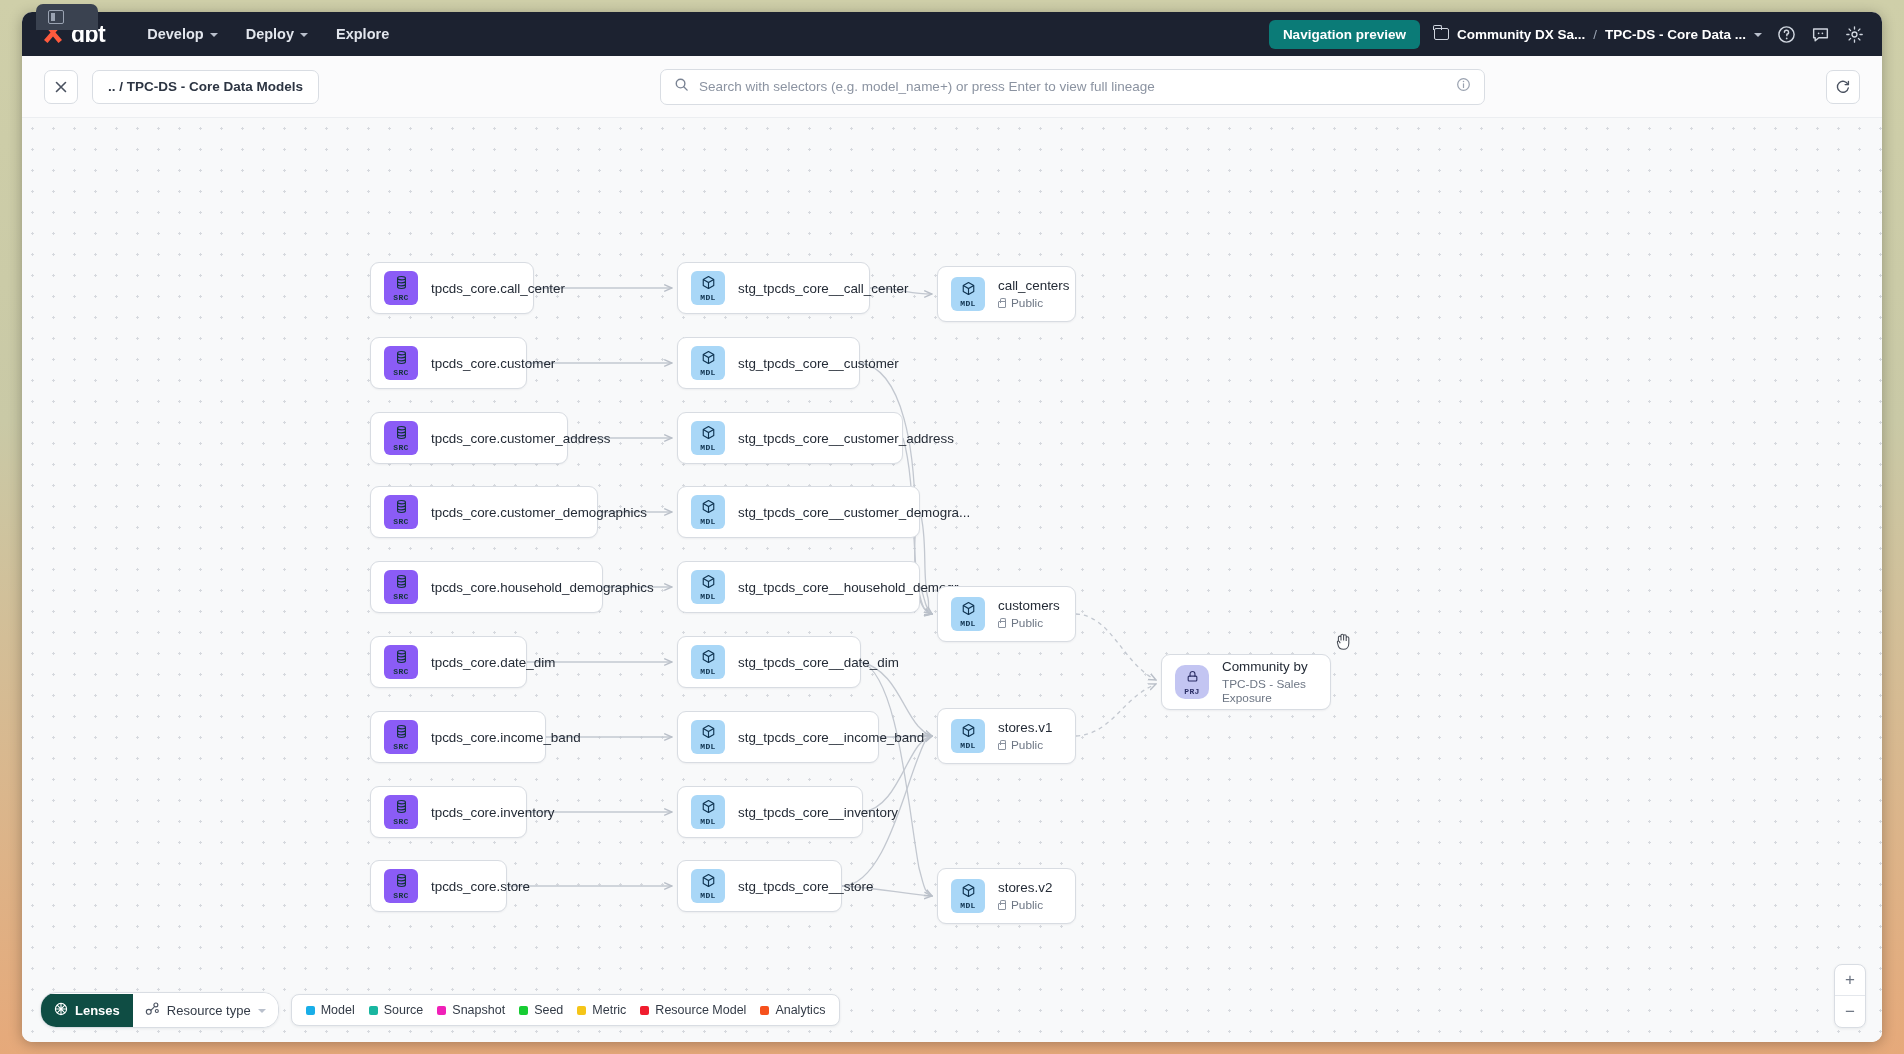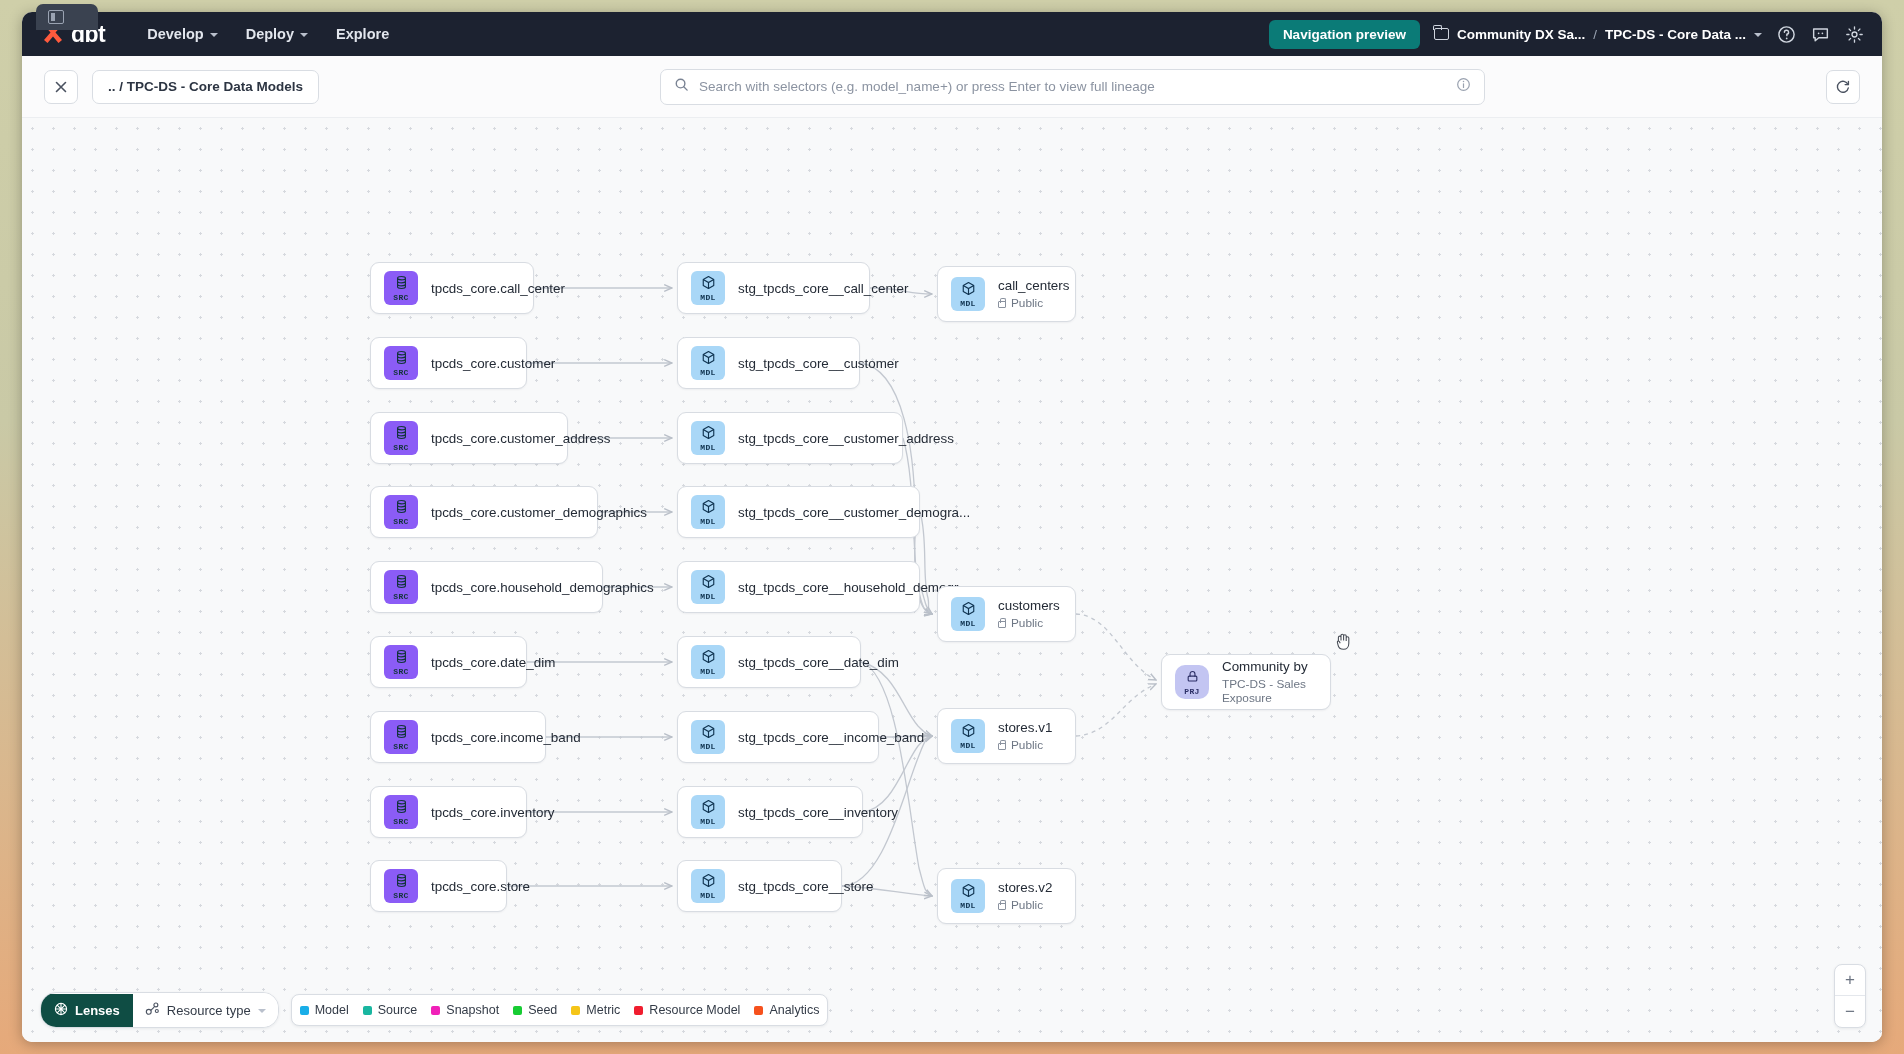--- a/index.html
+++ b/index.html
@@ -155,21 +155,21 @@
   .lenses {
     background: #0f4d44; color: #fff; font-size: 13px; font-weight: 600;
     display: flex; align-items: center; gap: 7px; padding: 8px 13px; cursor: pointer;
   }
   .restype {
     font-size: 13px; color: #333b47; display: flex; align-items: center; gap: 7px;
     padding: 8px 12px; cursor: pointer; background: #fff;
   }
   .legend {
     display: flex; align-items: center; gap: 14px; background: #fff;
-    border: 1px solid #d9dde3; border-radius: 8px; padding: 8px 8px;
+    border: 1px solid #d9dde3; border-radius: 8px; padding: 8px 14px;
     box-shadow: 0 1px 3px rgba(16,24,40,.07);
   }
   .legend-item { display: flex; align-items: center; gap: 6px;
                  font-size: 12.5px; color: #333b47; white-space: nowrap; }
   .swatch { width: 9px; height: 9px; border-radius: 2px; }
   #zoomctl {
     position: absolute; right: 16px; bottom: 14px; width: 32px;
     background: #fff; border: 1px solid #d9dde3; border-radius: 8px;
     display: flex; flex-direction: column; z-index: 5; overflow: hidden;
     box-shadow: 0 1px 3px rgba(16,24,40,.07);

